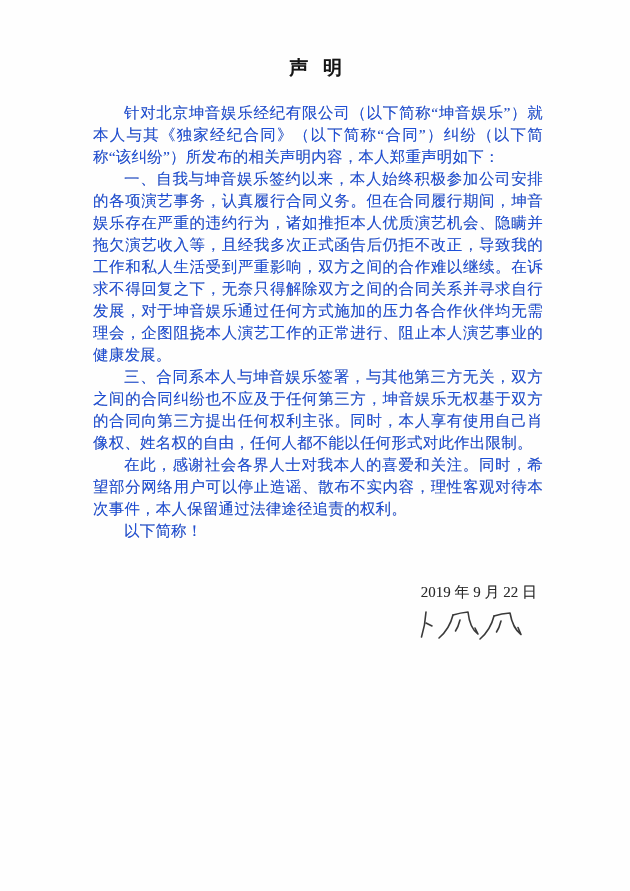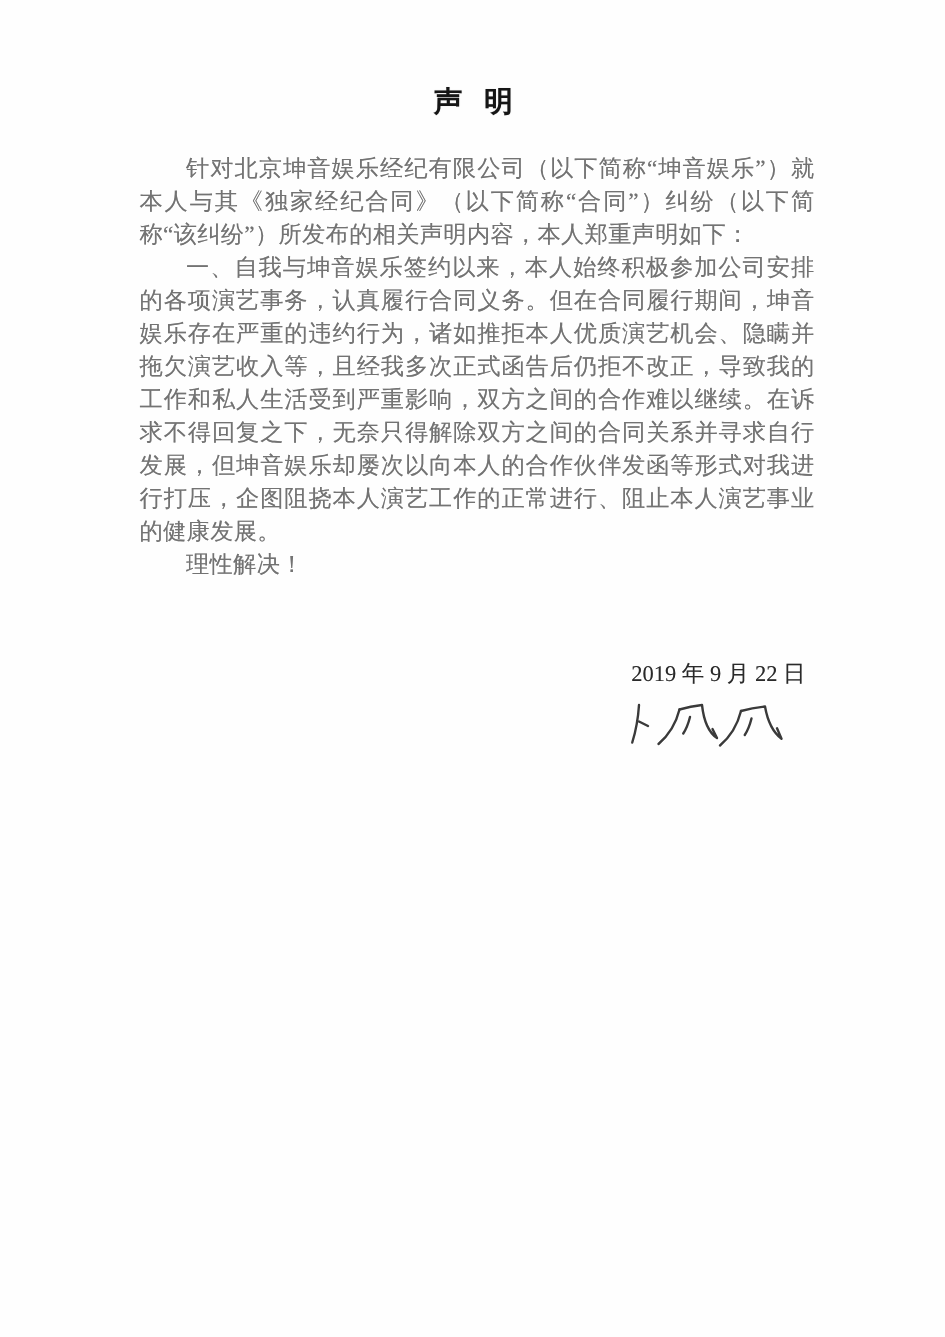--- a/index.html
+++ b/index.html
@@ -31,25 +31,25 @@
     color: #161616;
     text-shadow: 0 0 0.5px rgba(0,0,0,0.35);
   }
   .doc-body p {
     margin: 0;
     text-align: justify;
     text-indent: 2em;
     font-size: 15.5px;
     line-height: 22px;
     letter-spacing: 0.2px;
-    color: #737373;
+    color: #1d4ed8;
     text-shadow: 0 0 0.4px rgba(0,0,0,0.3);
   }
   .doc-date {
-    margin-top: 53px;
+    margin-top: 41px;
     padding-right: 6px;
     text-align: right;
     font-size: 15px;
     line-height: 18px;
     color: #2a2a2a;
     text-shadow: 0 0 0.4px rgba(0,0,0,0.3);
   }
   .signature-row {
     display: flex;
     justify-content: flex-end;
@@ -62,22 +62,24 @@
 </style>
 </head>
 <body>
 
 <div class="page">
 
   <h1 class="doc-title">声 明</h1>
 
   <div class="doc-body">
     <p>针对北京坤音娱乐经纪有限公司（以下简称“坤音娱乐”）就本人与其《独家经纪合同》（以下简称“合同”）纠纷（以下简称“该纠纷”）所发布的相关声明内容，本人郑重声明如下：</p>
-    <p>一、自我与坤音娱乐签约以来，本人始终积极参加公司安排的各项演艺事务，认真履行合同义务。但在合同履行期间，坤音娱乐存在严重的违约行为，诸如推拒本人优质演艺机会、隐瞒并拖欠演艺收入等，且经我多次正式函告后仍拒不改正，导致我的工作和私人生活受到严重影响，双方之间的合作难以继续。在诉求不得回复之下，无奈只得解除双方之间的合同关系并寻求自行发展，但坤音娱乐却屡次以向本人的合作伙伴发函等形式对我进行打压，企图阻挠本人演艺工作的正常进行、阻止本人演艺事业的健康发展。</p>
-    <p>理性解决！</p>
+    <p>一、自我与坤音娱乐签约以来，本人始终积极参加公司安排的各项演艺事务，认真履行合同义务。但在合同履行期间，坤音娱乐存在严重的违约行为，诸如推拒本人优质演艺机会、隐瞒并拖欠演艺收入等，且经我多次正式函告后仍拒不改正，导致我的工作和私人生活受到严重影响，双方之间的合作难以继续。在诉求不得回复之下，无奈只得解除双方之间的合同关系并寻求自行发展，对于坤音娱乐通过任何方式施加的压力各合作伙伴均无需理会，企图阻挠本人演艺工作的正常进行、阻止本人演艺事业的健康发展。</p>
+    <p>三、合同系本人与坤音娱乐签署，与其他第三方无关，双方之间的合同纠纷也不应及于任何第三方，坤音娱乐无权基于双方的合同向第三方提出任何权利主张。同时，本人享有使用自己肖像权、姓名权的自由，任何人都不能以任何形式对此作出限制。</p>
+    <p>在此，感谢社会各界人士对我本人的喜爱和关注。同时，希望部分网络用户可以停止造谣、散布不实内容，理性客观对待本次事件，本人保留通过法律途径追责的权利。</p>
+    <p>以下简称！</p>
   </div>
 
   <div class="doc-date">2019 年 9 月 22 日</div>
 
   <div class="signature-row">
     <svg width="108" height="34" viewBox="0 0 108 34" role="img" aria-label="卜凡凡">
       <g fill="none" stroke="#3a3a3a" stroke-width="1.6" stroke-linecap="round" stroke-linejoin="round">
 
         <path d="M9 4 C8.5 12 7 21 4.5 29"></path>
         <path d="M9 15 L15 18"></path>

